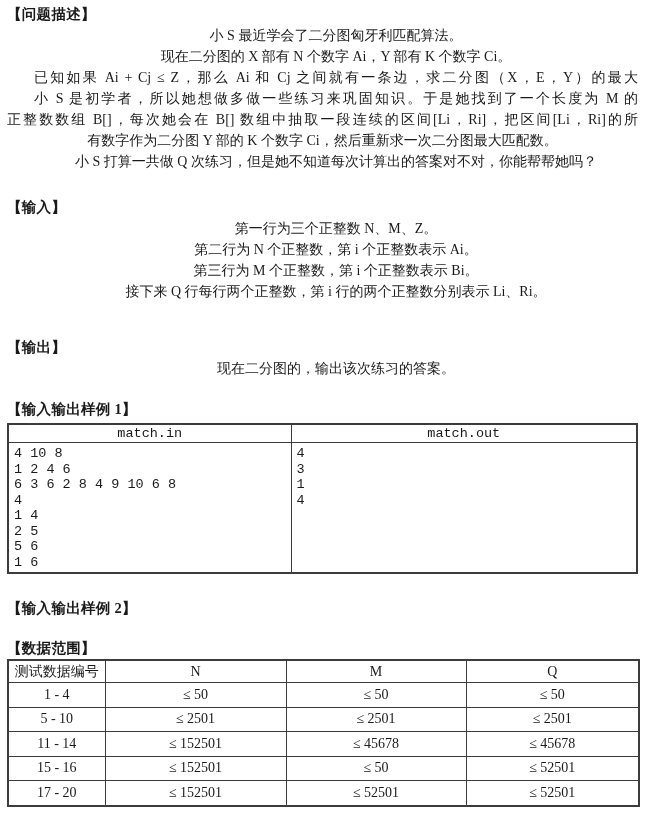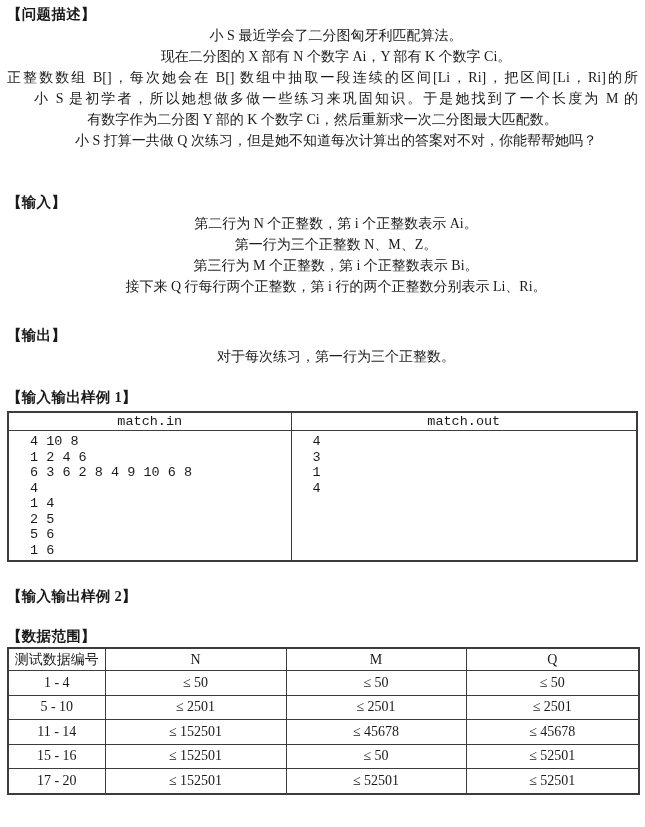--- a/index.html
+++ b/index.html
@@ -30,22 +30,22 @@
   }
   .line {
     text-align: center;
   }
   .line.indent { text-indent: 27px; }
   .line.fill {
     text-align: justify;
     text-align-last: justify;
     text-justify: inter-character;
   }
-  .sec-input  { margin-top: 41px; }
-  .sec-output { margin-top: 28px; }
+  .sec-input  { margin-top: 25px; }
+  .sec-output { margin-top: 35px; }
   .sec-sample1 { margin-top: 20px; }
   .sec-sample2 { margin-top: 24px; }
   .sec-range  { margin-top: 19px; }
   .sample2-text { margin-top: 3px; }
 
   
   table.sample-table {
     margin-top: 3px;
     width: 631px;
     table-layout: fixed;
@@ -62,21 +62,21 @@
     line-height: 15px;
     padding: 0;
     margin-top: 40px;
   }
   table.sample-table td {
     vertical-align: top;
     padding: 3px 0 2px 5px;
     height: 121px;
   }
   table.sample-table .col-out { border-left: 1px solid #3c3c3c; }
-  .mline { line-height: 15.5px; white-space: pre; margin-left: 16px; }
+  .mline { line-height: 15.5px; white-space: pre; }
 
   
   table.range-table {
     margin-top: 0px;
     width: 631px;
     table-layout: fixed;
     border-collapse: collapse;
     border: 2px solid #3c3c3c;
     text-align: center;
     font-size: 14px;
@@ -100,43 +100,44 @@
 <body>
 
 <div class="page">
 
   <div class="sec-problem">
     <div class="sec-title">【问题描述】</div>
     <div>
 
     <div class="line indent">小 S 最近学会了二分图匈牙利匹配算法。</div>
         <div class="line indent">现在二分图的 X 部有 N 个数字 Ai，Y 部有 K 个数字 Ci。</div>
+        <div class="line indent fill">已知如果 Ai + Cj ≤ Z，那么 Ai 和 Cj 之间就有一条边，求二分图（X，E，Y）的最大</div>
+        <div class="line indent fill">小 S 是初学者，所以她想做多做一些练习来巩固知识。于是她找到了一个长度为 M 的</div>
         <div class="line fill">正整数数组 B[]，每次她会在 B[] 数组中抽取一段连续的区间[Li，Ri]，把区间[Li，Ri]的所</div>
-        <div class="line indent fill">小 S 是初学者，所以她想做多做一些练习来巩固知识。于是她找到了一个长度为 M 的</div>
         <div class="line">有数字作为二分图 Y 部的 K 个数字 Ci，然后重新求一次二分图最大匹配数。</div>
         <div class="line indent">小 S 打算一共做 Q 次练习，但是她不知道每次计算出的答案对不对，你能帮帮她吗？</div>
       </div>
   </div>
 
   <div class="sec-input">
     <div class="sec-title">【输入】</div>
     <div>
 
-    <div class="line indent">第二行为 N 个正整数，第 i 个正整数表示 Ai。</div>
-        <div class="line indent">第一行为三个正整数 N、M、Z。</div>
+    <div class="line indent">第一行为三个正整数 N、M、Z。</div>
+        <div class="line indent">第二行为 N 个正整数，第 i 个正整数表示 Ai。</div>
         <div class="line indent">第三行为 M 个正整数，第 i 个正整数表示 Bi。</div>
         <div class="line indent">接下来 Q 行每行两个正整数，第 i 行的两个正整数分别表示 Li、Ri。</div>
       </div>
   </div>
 
   <div class="sec-output">
     <div class="sec-title">【输出】</div>
     <div>
 
-    <div class="line indent">对于每次练习，第一行为三个正整数。</div>
+    <div class="line indent">现在二分图的，输出该次练习的答案。</div>
       </div>
   </div>
 
   <div class="sec-sample1">
     <div class="sec-title">【输入输出样例 1】</div>
     <table class="sample-table">
       <colgroup>
           <col style="width:283px">
           <col>
         </colgroup>

